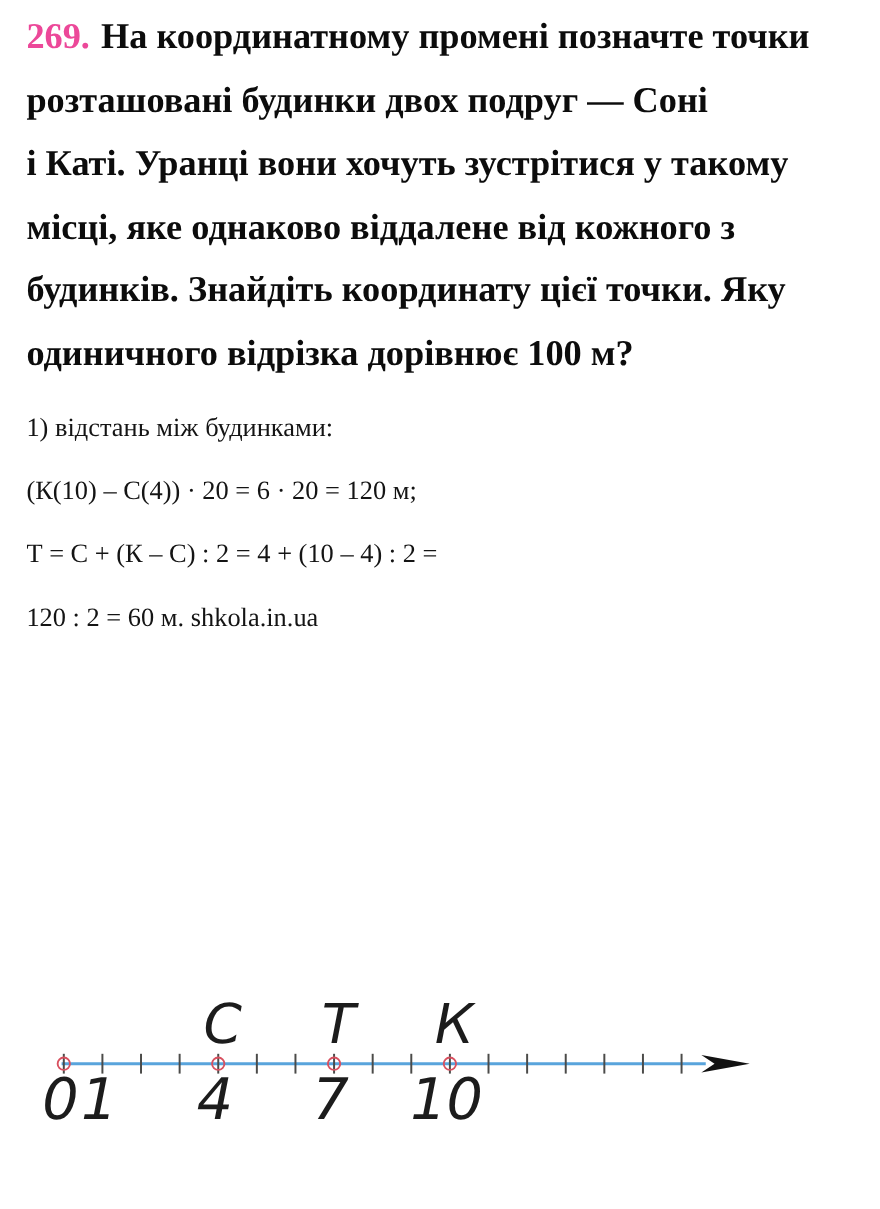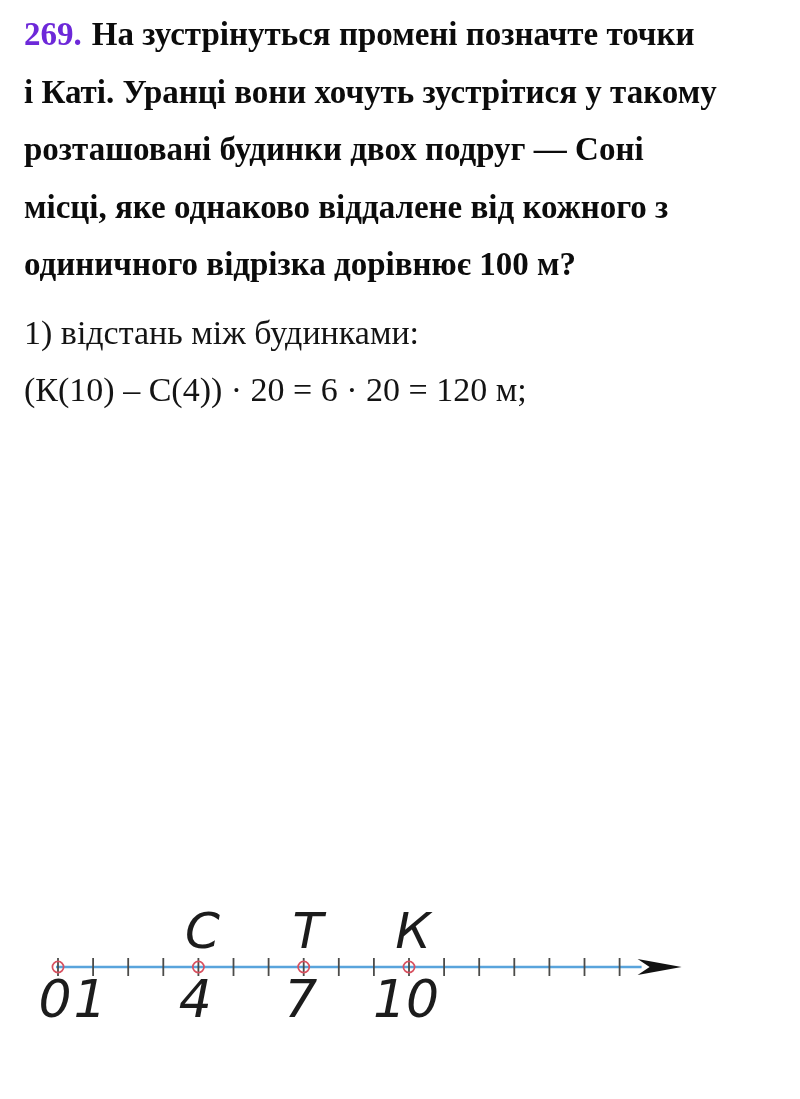--- a/index.html
+++ b/index.html
@@ -32,21 +32,21 @@
   .problem-number {
     font-weight: bold;
     margin-right: 10px;
   }
   #solution-block {
     margin-top: 10px;
   }
   .s-line {
     font-family: "Liberation Serif", serif;
     font-weight: normal;
-    font-size: 34px;
+    font-size: 24px;
     line-height: 57.5px;
     height: 57.5px;
     color: #141414;
     white-space: nowrap;
   }
   #diagram-svg {
     position: absolute;
     left: 0;
     top: 880px;
   }
@@ -56,30 +56,33 @@
   }
 </style>
 </head>
 <body>
 
 <div id="page">
 
   <div id="text-block">
 
     <div class="p-line">
-      <span class="problem-number" id="problem-number" style="color: #6d28d9; margin-top: 10px;">269.</span><span>На зустрінуться промені позначте точки</span>
+      <span class="problem-number" id="problem-number" style="color: #ec4899; margin-top: 10px;">269.</span><span>На координатному промені позначте точки</span>
     </div>
+    <div class="p-line">розташовані будинки двох подруг — Соні</div>
     <div class="p-line">і Каті. Уранці вони хочуть зустрітися у такому</div>
-    <div class="p-line">розташовані будинки двох подруг — Соні</div>
     <div class="p-line">місці, яке однаково віддалене від кожного з</div>
+    <div class="p-line">будинків. Знайдіть координату цієї точки. Яку</div>
     <div class="p-line">одиничного відрізка дорівнює 100 м?</div>
 
     <div id="solution-block">
       <div class="s-line">1) відстань між будинками:</div>
       <div class="s-line">(К(10) – С(4)) · 20 = 6 · 20 = 120 м;</div>
+      <div class="s-line">Т = С + (К – С) : 2 = 4 + (10 – 4) : 2 =</div>
+      <div class="s-line">120 : 2 = 60 м. shkola.in.ua</div>
     </div>
   </div>
 
   <svg id="diagram-svg" width="800" height="219" viewBox="0 0 800 219">
       <line x1="56" y1="87" x2="641.6" y2="87" stroke="#59a4dc" stroke-width="2.6"></line>
       <line x1="58" y1="78" x2="58" y2="96" stroke="#4b4b49" stroke-width="1.8"></line>
       <line x1="93.1" y1="78" x2="93.1" y2="96" stroke="#4b4b49" stroke-width="1.8"></line>
       <line x1="128.2" y1="78" x2="128.2" y2="96" stroke="#4b4b49" stroke-width="1.8"></line>
       <line x1="163.3" y1="78" x2="163.3" y2="96" stroke="#4b4b49" stroke-width="1.8"></line>
       <line x1="198.4" y1="78" x2="198.4" y2="96" stroke="#4b4b49" stroke-width="1.8"></line>

